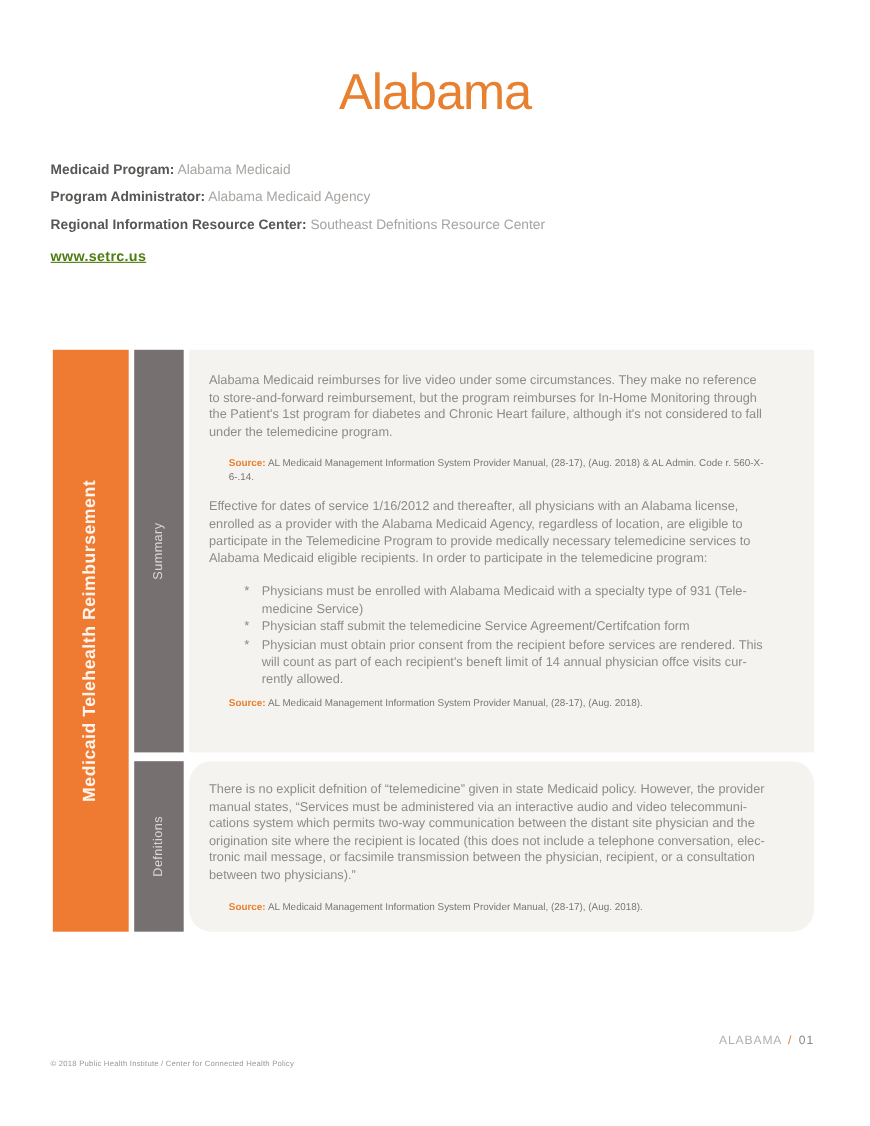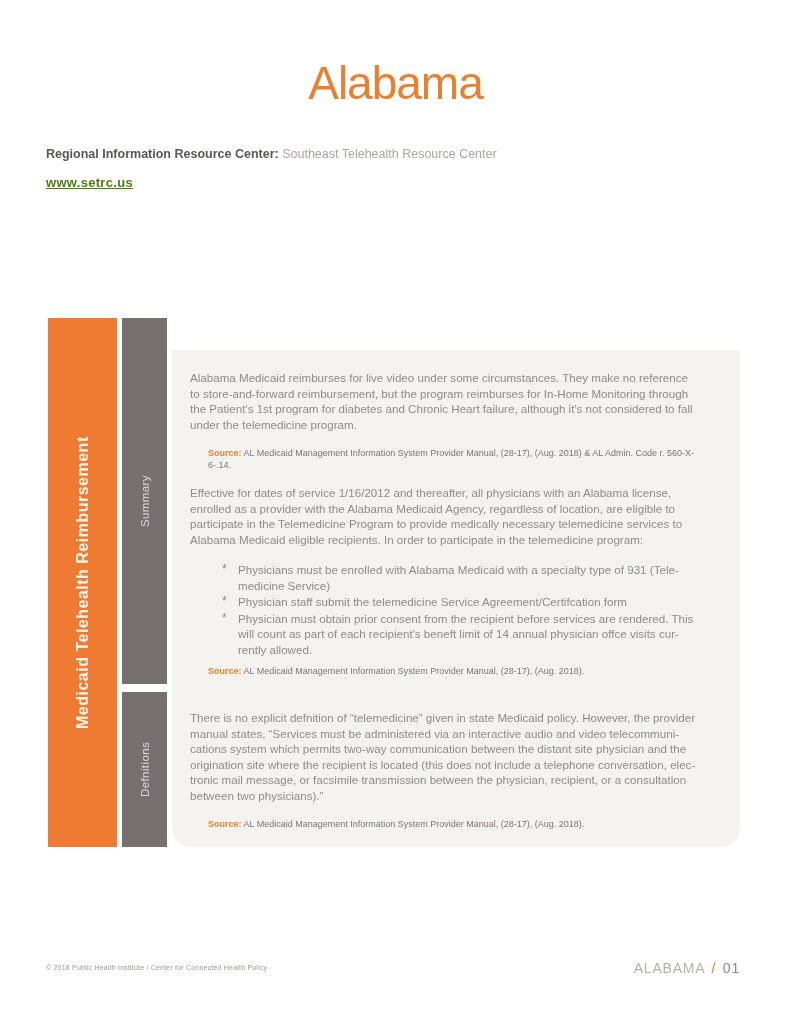--- a/index.html
+++ b/index.html
@@ -88,21 +88,21 @@
   .content-box {
     position: absolute;
     left: 124px;
     width: 568px;
     background: #F4F3F0;
     color: #8C8C8C;
     font-size: 11.6px;
     line-height: 15.5px;
     padding: 20px 40px 0 18px;
   }
-  .box-summary { top: 0; height: 366px; margin-top: 32px; }
+  .box-summary { top: 0; height: 366px; }
   .box-definitions { top: 374px; height: 155px; padding-top: 18px; border-radius: 20px; }
 
   .para { white-space: pre-line; margin-bottom: 15px; }
   .source-line {
     margin: 0 0 14px 18px;
     font-size: 9px;
     line-height: 12px;
     color: #7B7672;
   }
   .source-label { color: #E8802F; font-weight: bold; }
@@ -120,38 +120,46 @@
   
   .footer-left {
     position: absolute;
     left: 46px; top: 964px;
     font-size: 7px;
     color: #9B9794;
     letter-spacing: 0.2px;
   }
   .footer-right {
     position: absolute;
-    right: 51px; top: 960px;
-    font-size: 14px;
+    right: 51px; top: 940px;
+    font-size: 11px;
     letter-spacing: 0.8px;
     color: #B3AFAC;
     margin-left: 24px;
   }
   .footer-right .sep { color: #E8802F; padding: 0 2px; }
   .footer-right .page-num { color: #8D8986; }
 </style>
 </head>
 <body>
 
 <h1 class="doc-title">Alabama</h1>
 
 <div class="meta-block">
   <div class="meta-line">
+    <span class="meta-label">Medicaid Program:</span>
+    <span class="meta-value">Alabama Medicaid</span>
+  </div>
+  <div class="meta-line">
+    <span class="meta-label">Program Administrator:</span>
+    <span class="meta-value">Alabama Medicaid Agency</span>
+  </div>
+  <div class="meta-line">
     <span class="meta-label">Regional Information Resource Center:</span>
-    <span class="meta-value">Southeast Telehealth Resource Center</span>
+    <span class="meta-value">Southeast Defnitions Resource Center</span>
   </div>
   <a class="site-link" href="#">www.setrc.us</a>
 </div>
 
 <div class="main-section">
 
   <div class="orange-bar">
     <span class="v-label">Medicaid Telehealth Reimbursement</span>
   </div>
 

